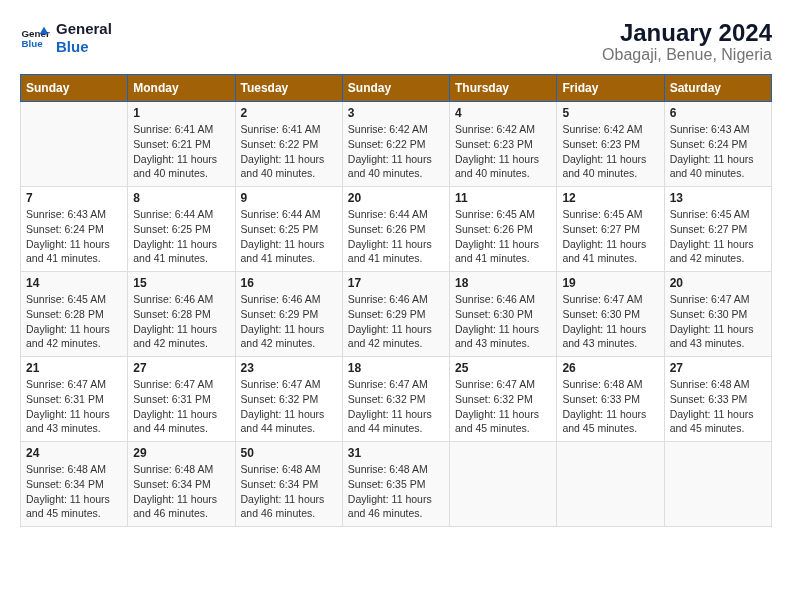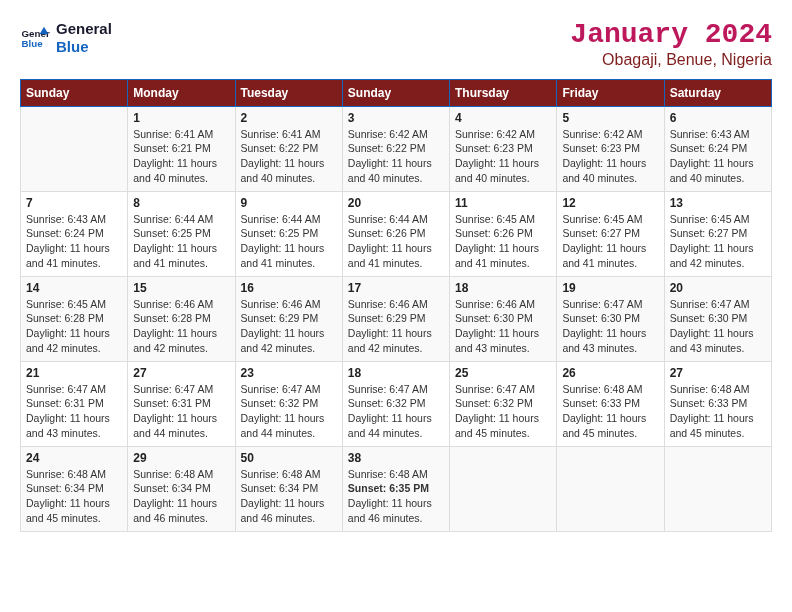--- a/index.html
+++ b/index.html
@@ -22,37 +22,36 @@
       gap: 4px;
     }
     .logo-icon {
       width: 30px;
       height: 30px;
     }
     .title-block {
       text-align: right;
     }
     .month-title {
-      font-size: 28px;
+      font-size: 24px;
       font-weight: bold;
-      color: #be185d;
+      color: #0f172a;
       line-height: 1.1;
-      font-family: Liberation Mono, monospace;
     }
     .location-title {
       font-size: 16px;
-      color: #7f1d1d;
+      color: #737373;
     }
     table {
       width: 100%;
       border-collapse: collapse;
       font-size: 11px;
     }
     thead tr th {
-      background: #7f1d1d;
+      background: #a16207;
       color: #fff;
       padding: 6px 5px;
       text-align: left;
       font-size: 12px;
       font-weight: bold;
       border: 1px solid #1565c0;
     }
     tbody tr td {
       border: 1px solid #ddd;
       vertical-align: top;
@@ -388,24 +387,24 @@
         <td>
           <span class="day-number">50</span>
           <div class="day-info">
             <span style="display: block;">Sunrise: 6:48 AM</span>
             <span style="display: block;">Sunset: 6:34 PM</span>
             <span style="display: block;">Daylight: 11 hours</span>
             <span style="display: block;">and 46 minutes.</span>
           </div>
         </td>
         <td>
-          <span class="day-number">38</span>
-          <div class="day-info">
-            <span style="display: block;">Sunrise: 6:48 AM</span>
-            <span style="display: block; font-weight: bold;">Sunset: 6:35 PM</span>
+          <span class="day-number">31</span>
+          <div class="day-info">
+            <span style="display: block;">Sunrise: 6:48 AM</span>
+            <span style="display: block;">Sunset: 6:35 PM</span>
             <span style="display: block;">Daylight: 11 hours</span>
             <span style="display: block;">and 46 minutes.</span>
           </div>
         </td>
         <td></td>
         <td></td>
         <td></td>
       </tr>
     </tbody>
 </table>

